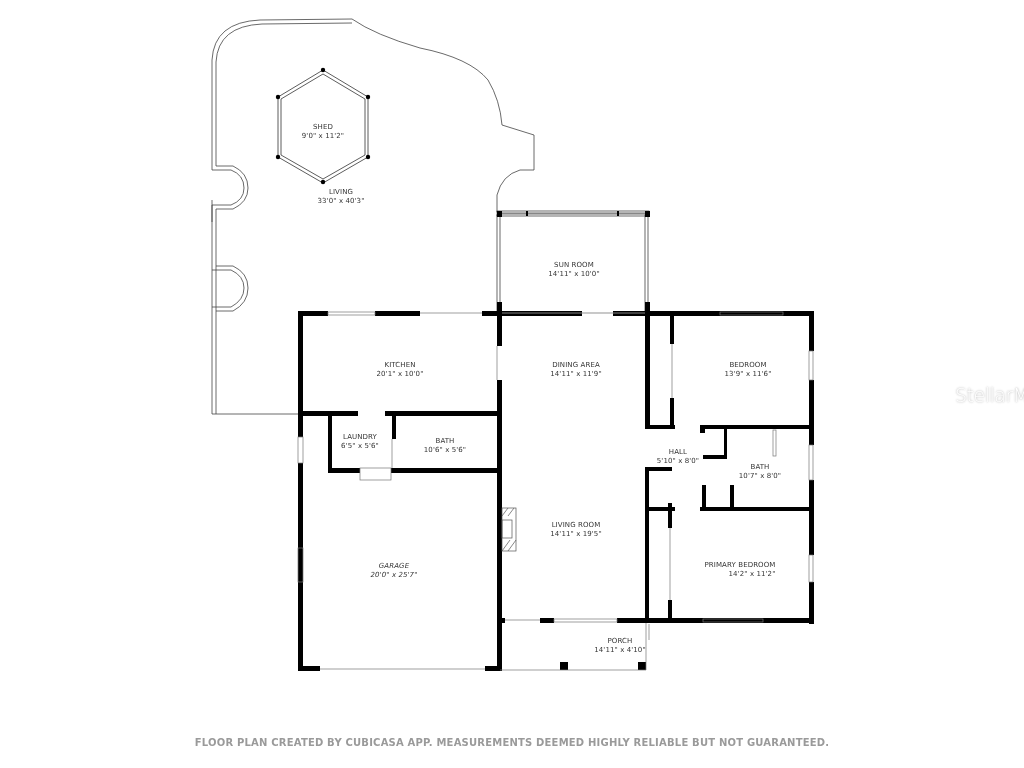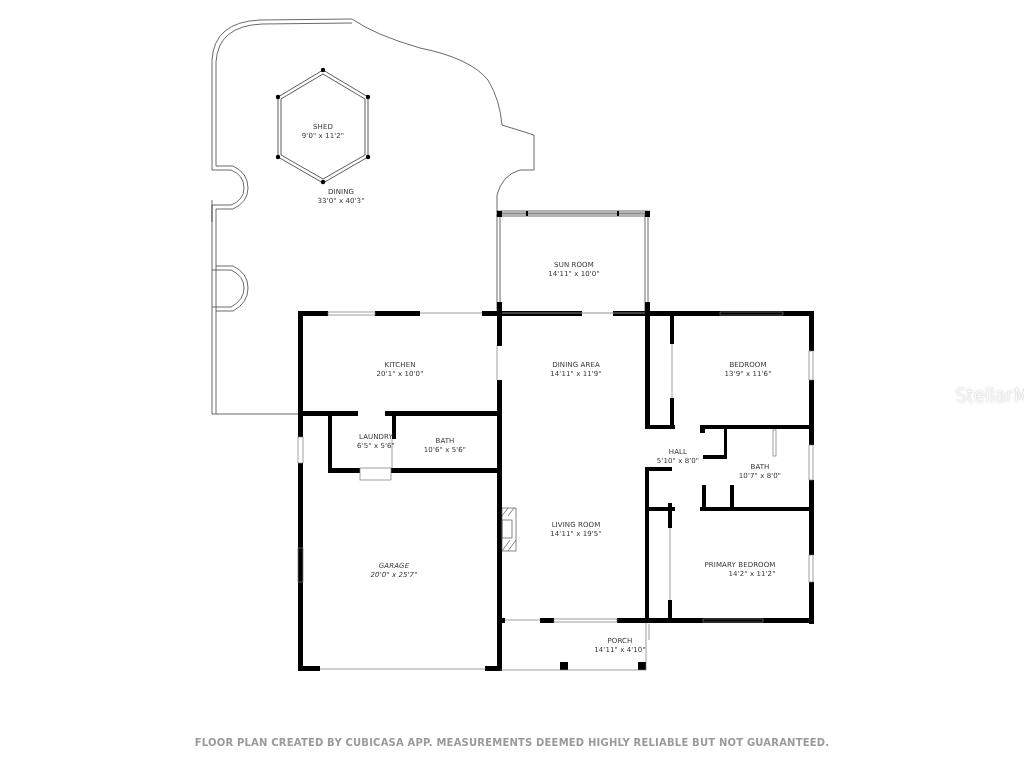--- a/index.html
+++ b/index.html
@@ -139,21 +139,21 @@
     <rect x="502" y="508" width="14" height="43"></rect>
     <rect x="502" y="520" width="10" height="18"></rect>
     <line x1="502" y1="516" x2="508" y2="508"></line>
       <line x1="508" y1="516" x2="514" y2="508"></line>
     <line x1="502" y1="551" x2="510" y2="540"></line>
       <line x1="508" y1="551" x2="516" y2="540"></line>
   </g>
 </svg>
 
 <div class="room-label" style="left:341px;top:197px;">
-    <span class="n">DINING</span>
+    <span class="n">LIVING</span>
     <span class="d">33'0" x 40'3"</span>
   </div>
 <div class="room-label" style="left:323px;top:132px;">
     <span class="n">SHED</span>
     <span class="d">9'0" x 11'2"</span>
   </div>
 <div class="room-label" style="left:574px;top:270px;">
     <span class="n">SUN ROOM</span>
     <span class="d">14'11" x 10'0"</span>
   </div>
@@ -162,21 +162,21 @@
     <span class="d">20'1" x 10'0"</span>
   </div>
 <div class="room-label" style="left:576px;top:370px;">
     <span class="n">DINING AREA</span>
     <span class="d">14'11" x 11'9"</span>
   </div>
 <div class="room-label" style="left:748px;top:370px;">
     <span class="n">BEDROOM</span>
     <span class="d">13'9" x 11'6"</span>
   </div>
-<div class="room-label" style="left:376px;top:442px;">
+<div class="room-label" style="left:360px;top:442px;">
     <span class="n">LAUNDRY</span>
     <span class="d">6'5" x 5'6"</span>
   </div>
 <div class="room-label" style="left:445px;top:446px;">
     <span class="n">BATH</span>
     <span class="d">10'6" x 5'6"</span>
   </div>
 <div class="room-label" style="left:678px;top:457px;">
     <span class="n">HALL</span>
     <span class="d">5'10" x 8'0"</span>

